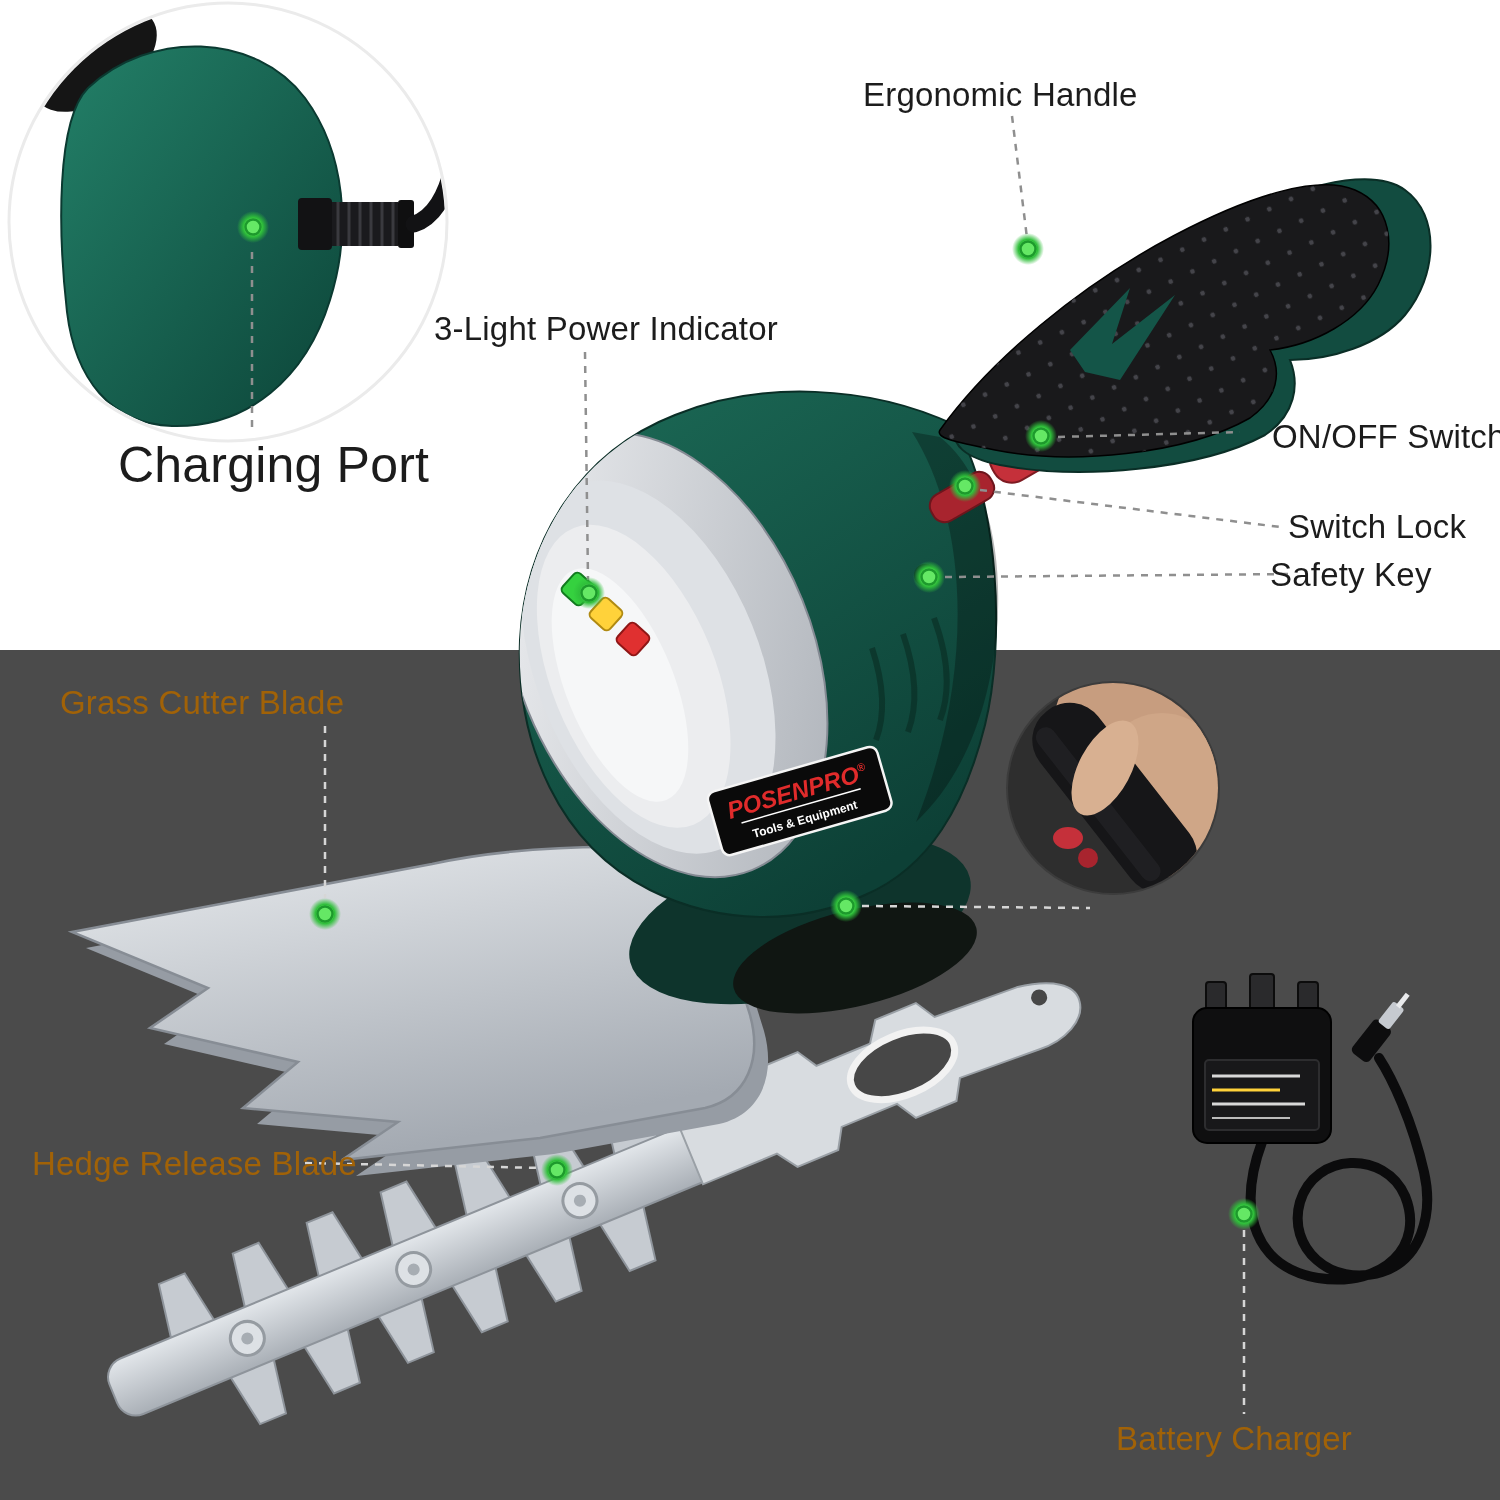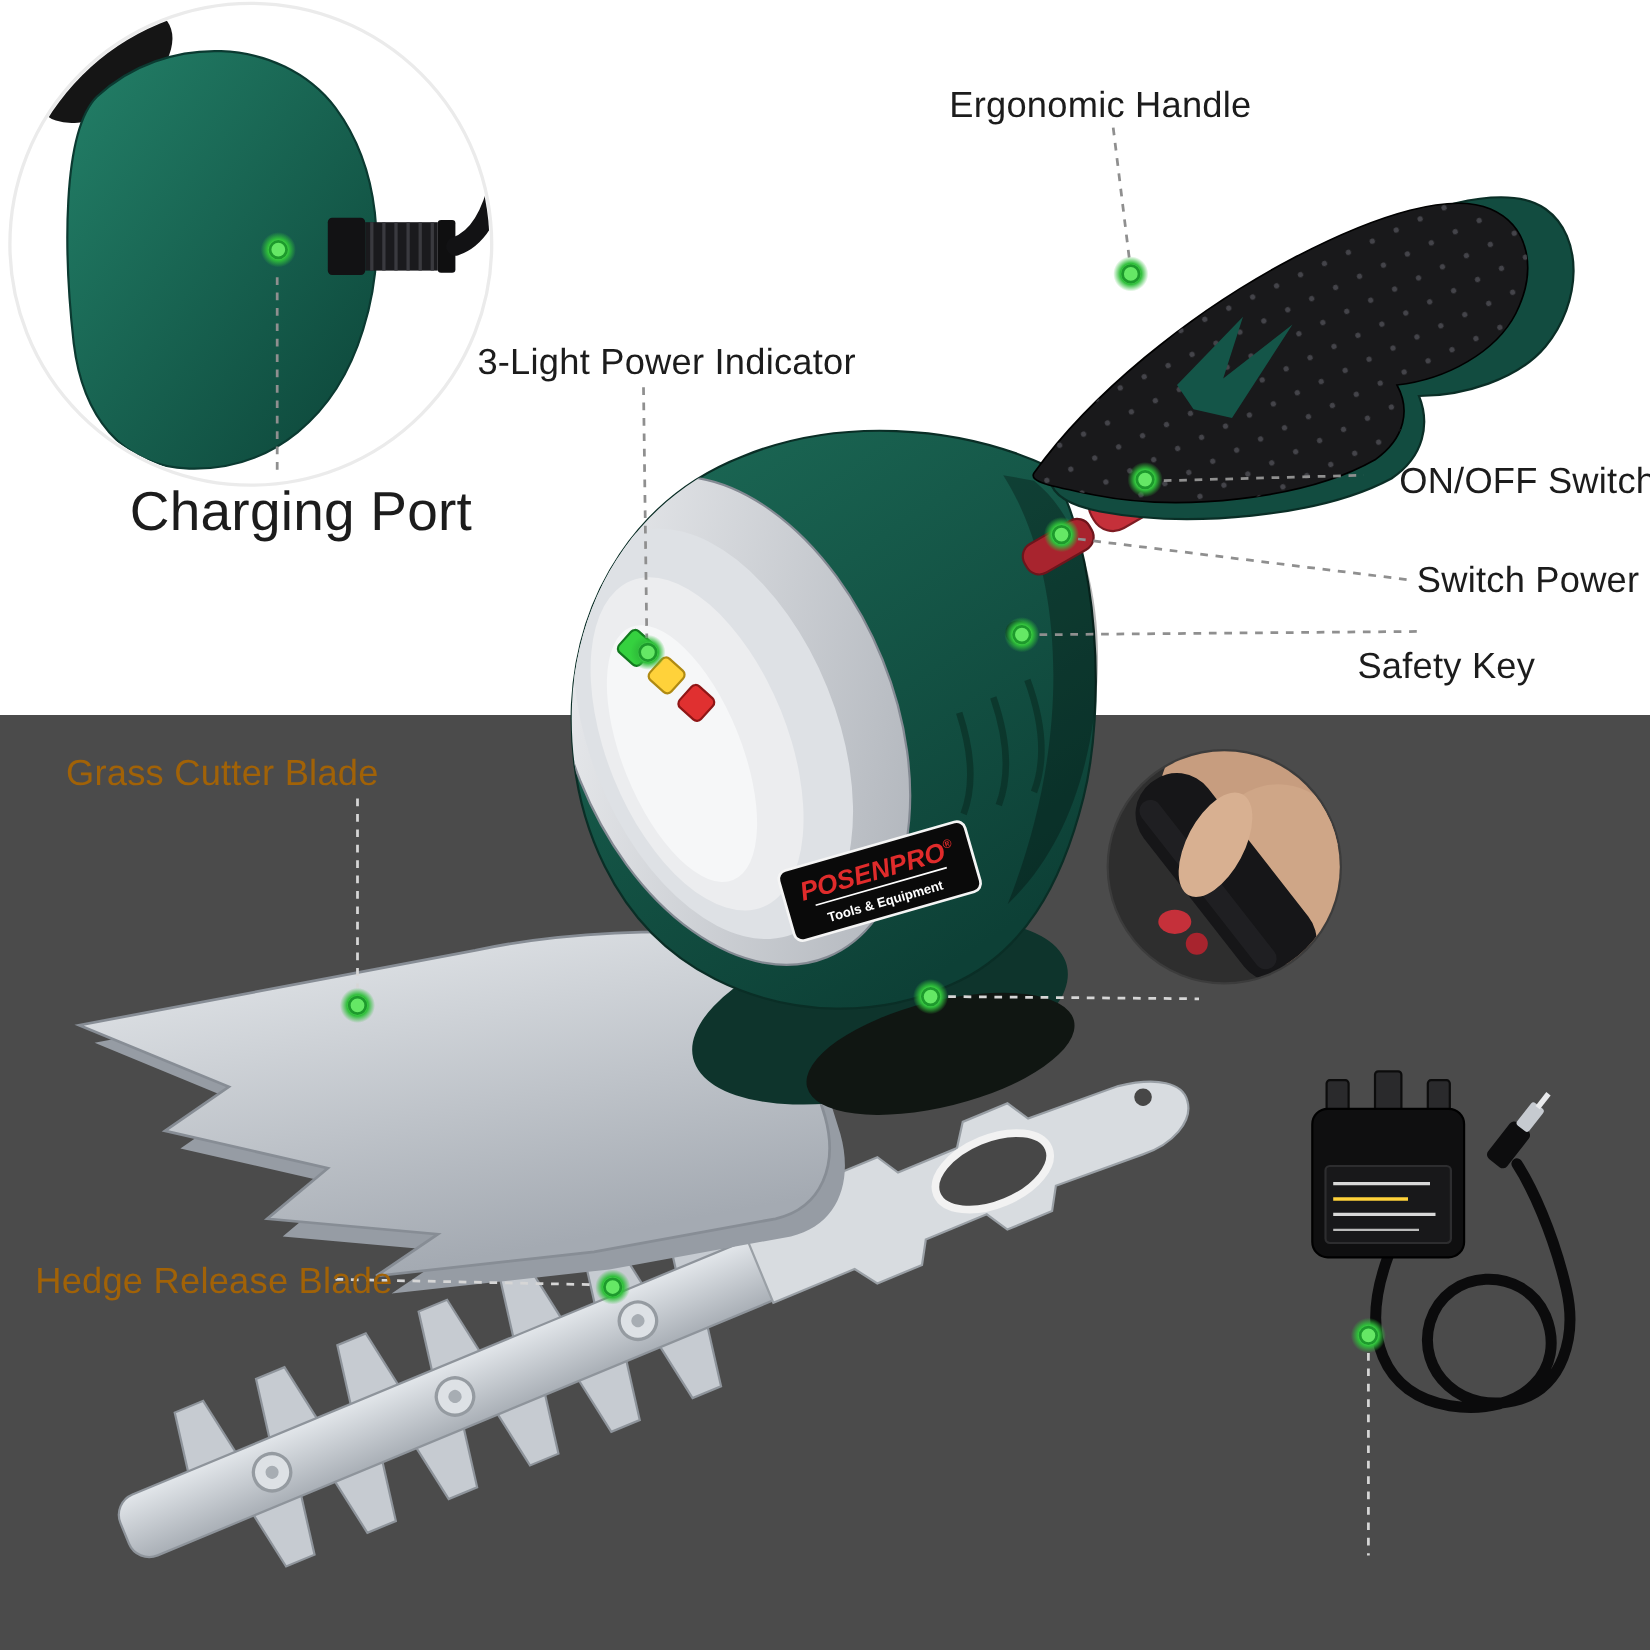--- a/index.html
+++ b/index.html
@@ -7,21 +7,21 @@
          font-family:"Liberation Sans",sans-serif;background:#ffffff;}
   .bg-bottom{position:absolute;left:0;top:650px;width:1500px;height:850px;background:#4b4b4b;}
   svg.art{position:absolute;left:0;top:0;}
   .lbl{position:absolute;font-weight:normal;font-size:33px;color:#1c1c1c;white-space:nowrap;letter-spacing:.2px;}
   .lbl.on-dark{color:#a16207;}
   .lbl-ergonomic{left:863px;top:76px;}
   .lbl-charging{left:118px;top:436px;font-size:50px;}
   .lbl-indicator{left:395px;top:310px;margin-left:39px;}
   .lbl-onoff{left:1248px;top:418px;margin-left:24px;}
   .lbl-lock{left:1288px;top:508px;}
-  .lbl-safety{left:1234px;top:556px;margin-top:30px;}
+  .lbl-safety{left:1270px;top:556px;}
   .lbl-grass{left:60px;top:684px;}
   .lbl-hedge{left:32px;top:1145px;}
   .lbl-release{left:1096px;top:890px;font-size:31px;}
   .lbl-charger{left:1116px;top:1420px;}
 </style>
 </head>
 <body>
 
 <div class="stage">
   <div class="bg-bottom"></div>
@@ -252,17 +252,18 @@
       <use href="#marker" x="557" y="1170"></use>
       <use href="#marker" x="846" y="906"></use>
       <use href="#marker" x="1244" y="1214"></use>
     </g>
   </svg>
 
   <div class="lbl lbl-ergonomic">Ergonomic Handle</div>
   <div class="lbl lbl-charging">Charging Port</div>
   <div class="lbl lbl-indicator">3-Light Power Indicator</div>
   <div class="lbl lbl-onoff">ON/OFF Switch</div>
-  <div class="lbl lbl-lock">Switch Power</div>
+  <div class="lbl lbl-lock">Switch Lock</div>
   <div class="lbl lbl-safety">Safety Key</div>
   <div class="lbl on-dark lbl-grass">Grass Cutter Blade</div>
   <div class="lbl on-dark lbl-hedge">Hedge Release Blade</div>
+  <div class="lbl on-dark lbl-charger">Battery Charger</div>
 </div>
 
 </body></html>

